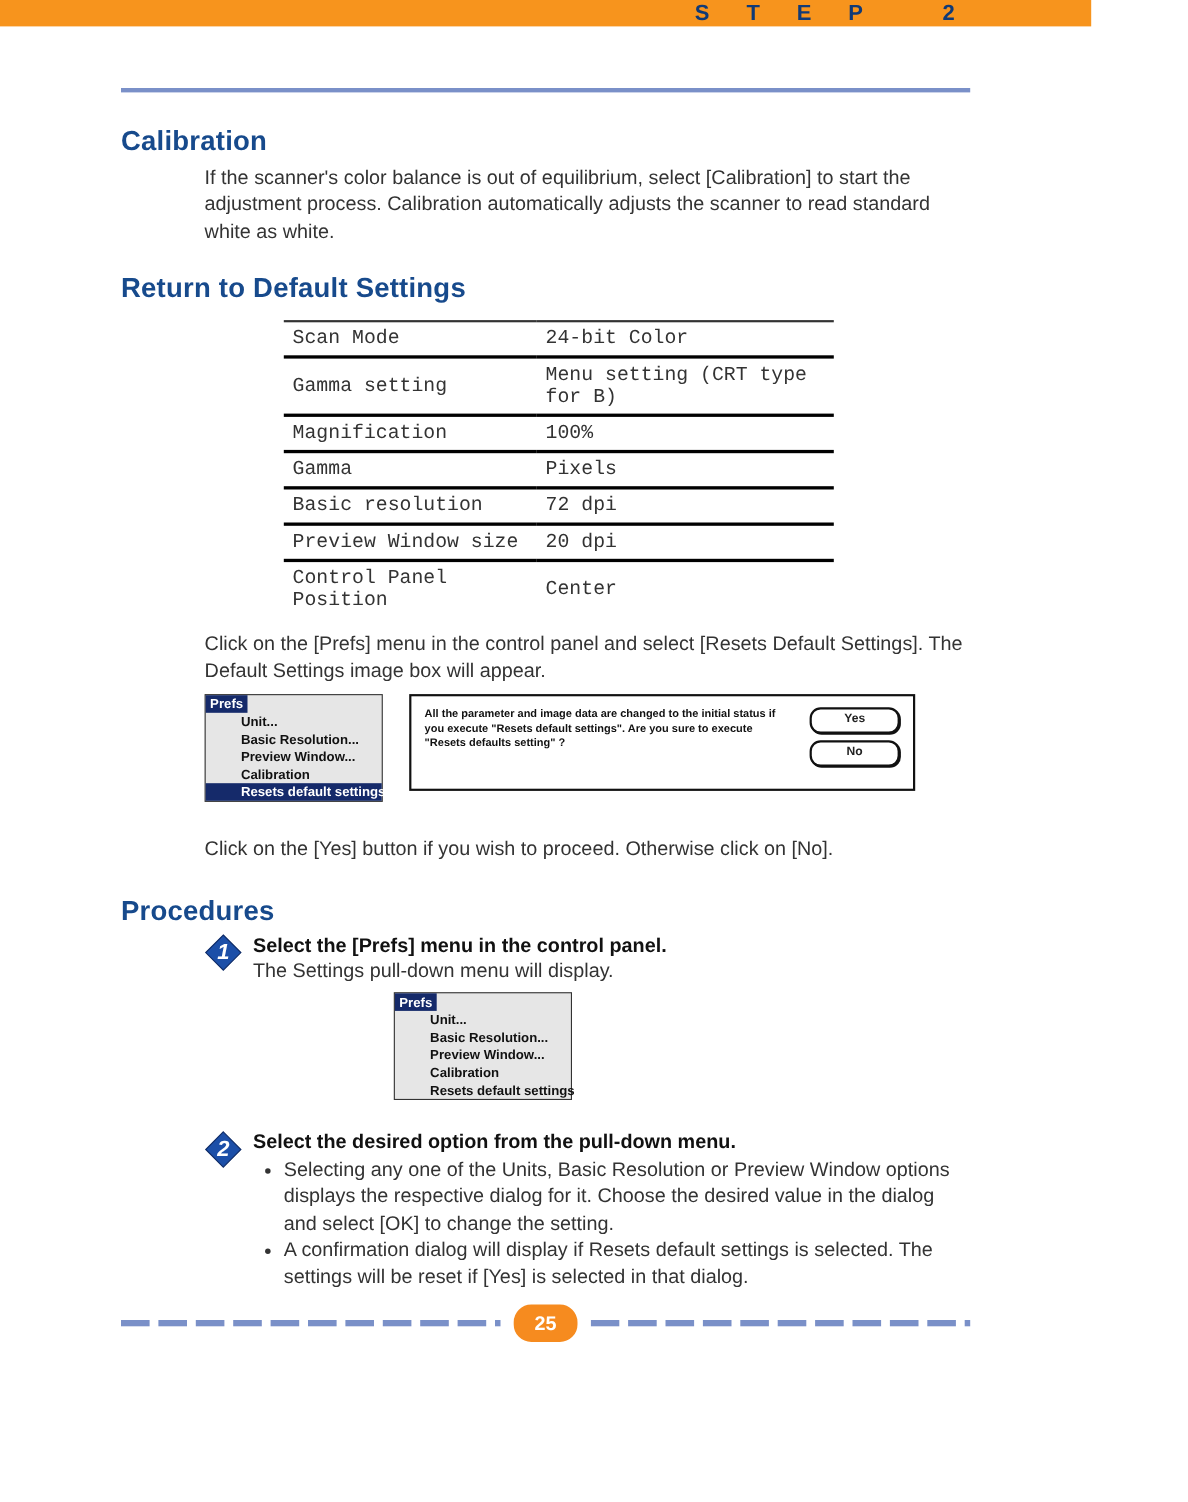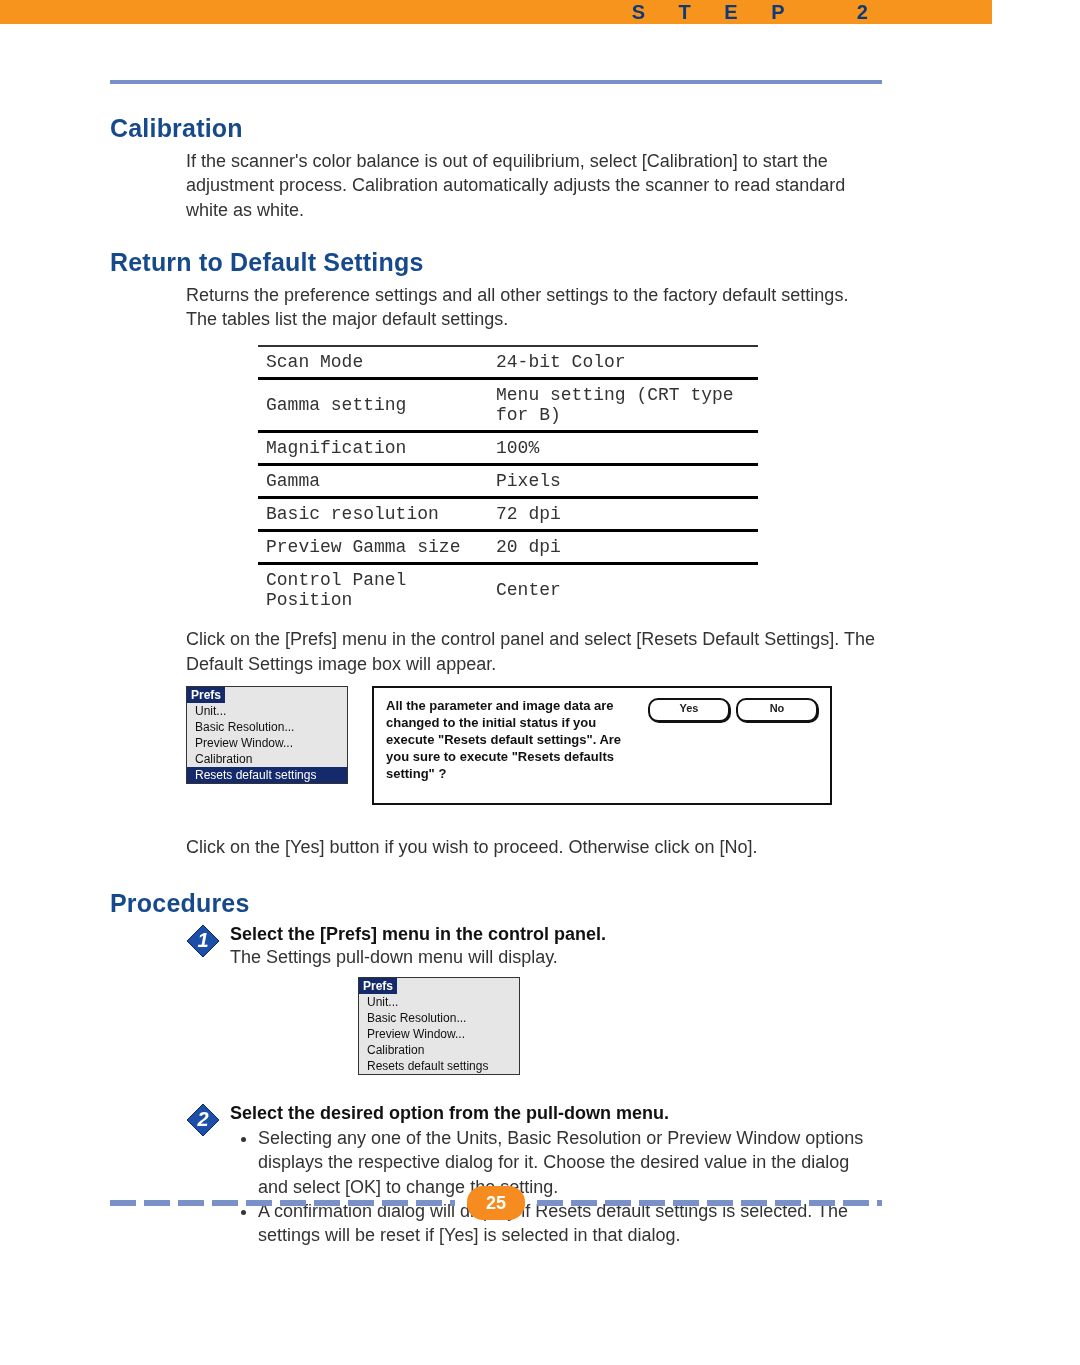--- a/index.html
+++ b/index.html
@@ -85,46 +85,46 @@
     background: #152a6a;
     color: #fff;
     font-weight: 700;
     font-size: 12px;
     padding: 1px 4px;
     width: 38px;
     box-sizing: border-box;
   }
   .menu-item {
     font-size: 12px;
-    font-weight: 400;
-    padding: 1px 4px 1px 8px;
+    font-weight: 700;
+    padding: 1px 4px 1px 32px;
     color: #111;
     white-space: nowrap;
   }
   .menu-item.sel {
     background: #152a6a;
     color: #fff;
   }
   .dialog {
     width: 432px;
     border: 2px solid #111;
     padding: 10px 12px 20px 12px;
     display: flex;
     gap: 12px;
     font-family: Arial, sans-serif;
     background: #fff;
   }
   .dialog .msg {
-    font-size: 13px;
+    font-size: 10px;
     font-weight: 700;
     line-height: 1.3;
     flex: 1;
     color: #111;
   }
-  .dialog .btns { display: flex; flex-direction: row; gap: 6px; }
+  .dialog .btns { display: flex; flex-direction: column; gap: 6px; }
   .dlgbtn {
     width: 78px;
     height: 20px;
     border: 2px solid #111;
     border-radius: 10px;
     text-align: center;
     font-size: 11px;
     font-weight: 700;
     line-height: 16px;
     background: #fff;
@@ -195,21 +195,20 @@
   <div class="tabbar">
     <div class="step">S T E P   2</div>
   </div>
 
   <div class="thin-rule"></div>
 
   <h2 class="section">Calibration</h2>
   <div class="body-text">If the scanner's color balance is out of equilibrium, select [Calibration] to start the adjustment process. Calibration automatically adjusts the scanner to read standard white as white.</div>
 
   <h2 class="section" style="margin-top:26px">Return to Default Settings</h2>
-  <div class="body-text">Returns the preference settings and all other settings to the factory default settings. The tables list the major default settings.</div>
 
   <table class="defaults">
     <tbody id="defaults-rows">
         <tr>
           <td>Scan Mode</td>
           <td>24-bit Color</td>
         </tr>
         <tr>
           <td>Gamma setting</td>
           <td>Menu setting (CRT type for B)</td>
@@ -220,21 +219,21 @@
         </tr>
         <tr>
           <td>Gamma</td>
           <td>Pixels</td>
         </tr>
         <tr>
           <td>Basic resolution</td>
           <td>72 dpi</td>
         </tr>
         <tr>
-          <td>Preview Gamma size</td>
+          <td>Preview Window size</td>
           <td>20 dpi</td>
         </tr>
         <tr>
           <td>Control Panel Position</td>
           <td>Center</td>
         </tr>
       </tbody>
   </table>
 
   <div class="body-text">Click on the [Prefs] menu in the control panel and select [Resets Default Settings]. The Default Settings image box will appear.</div>

